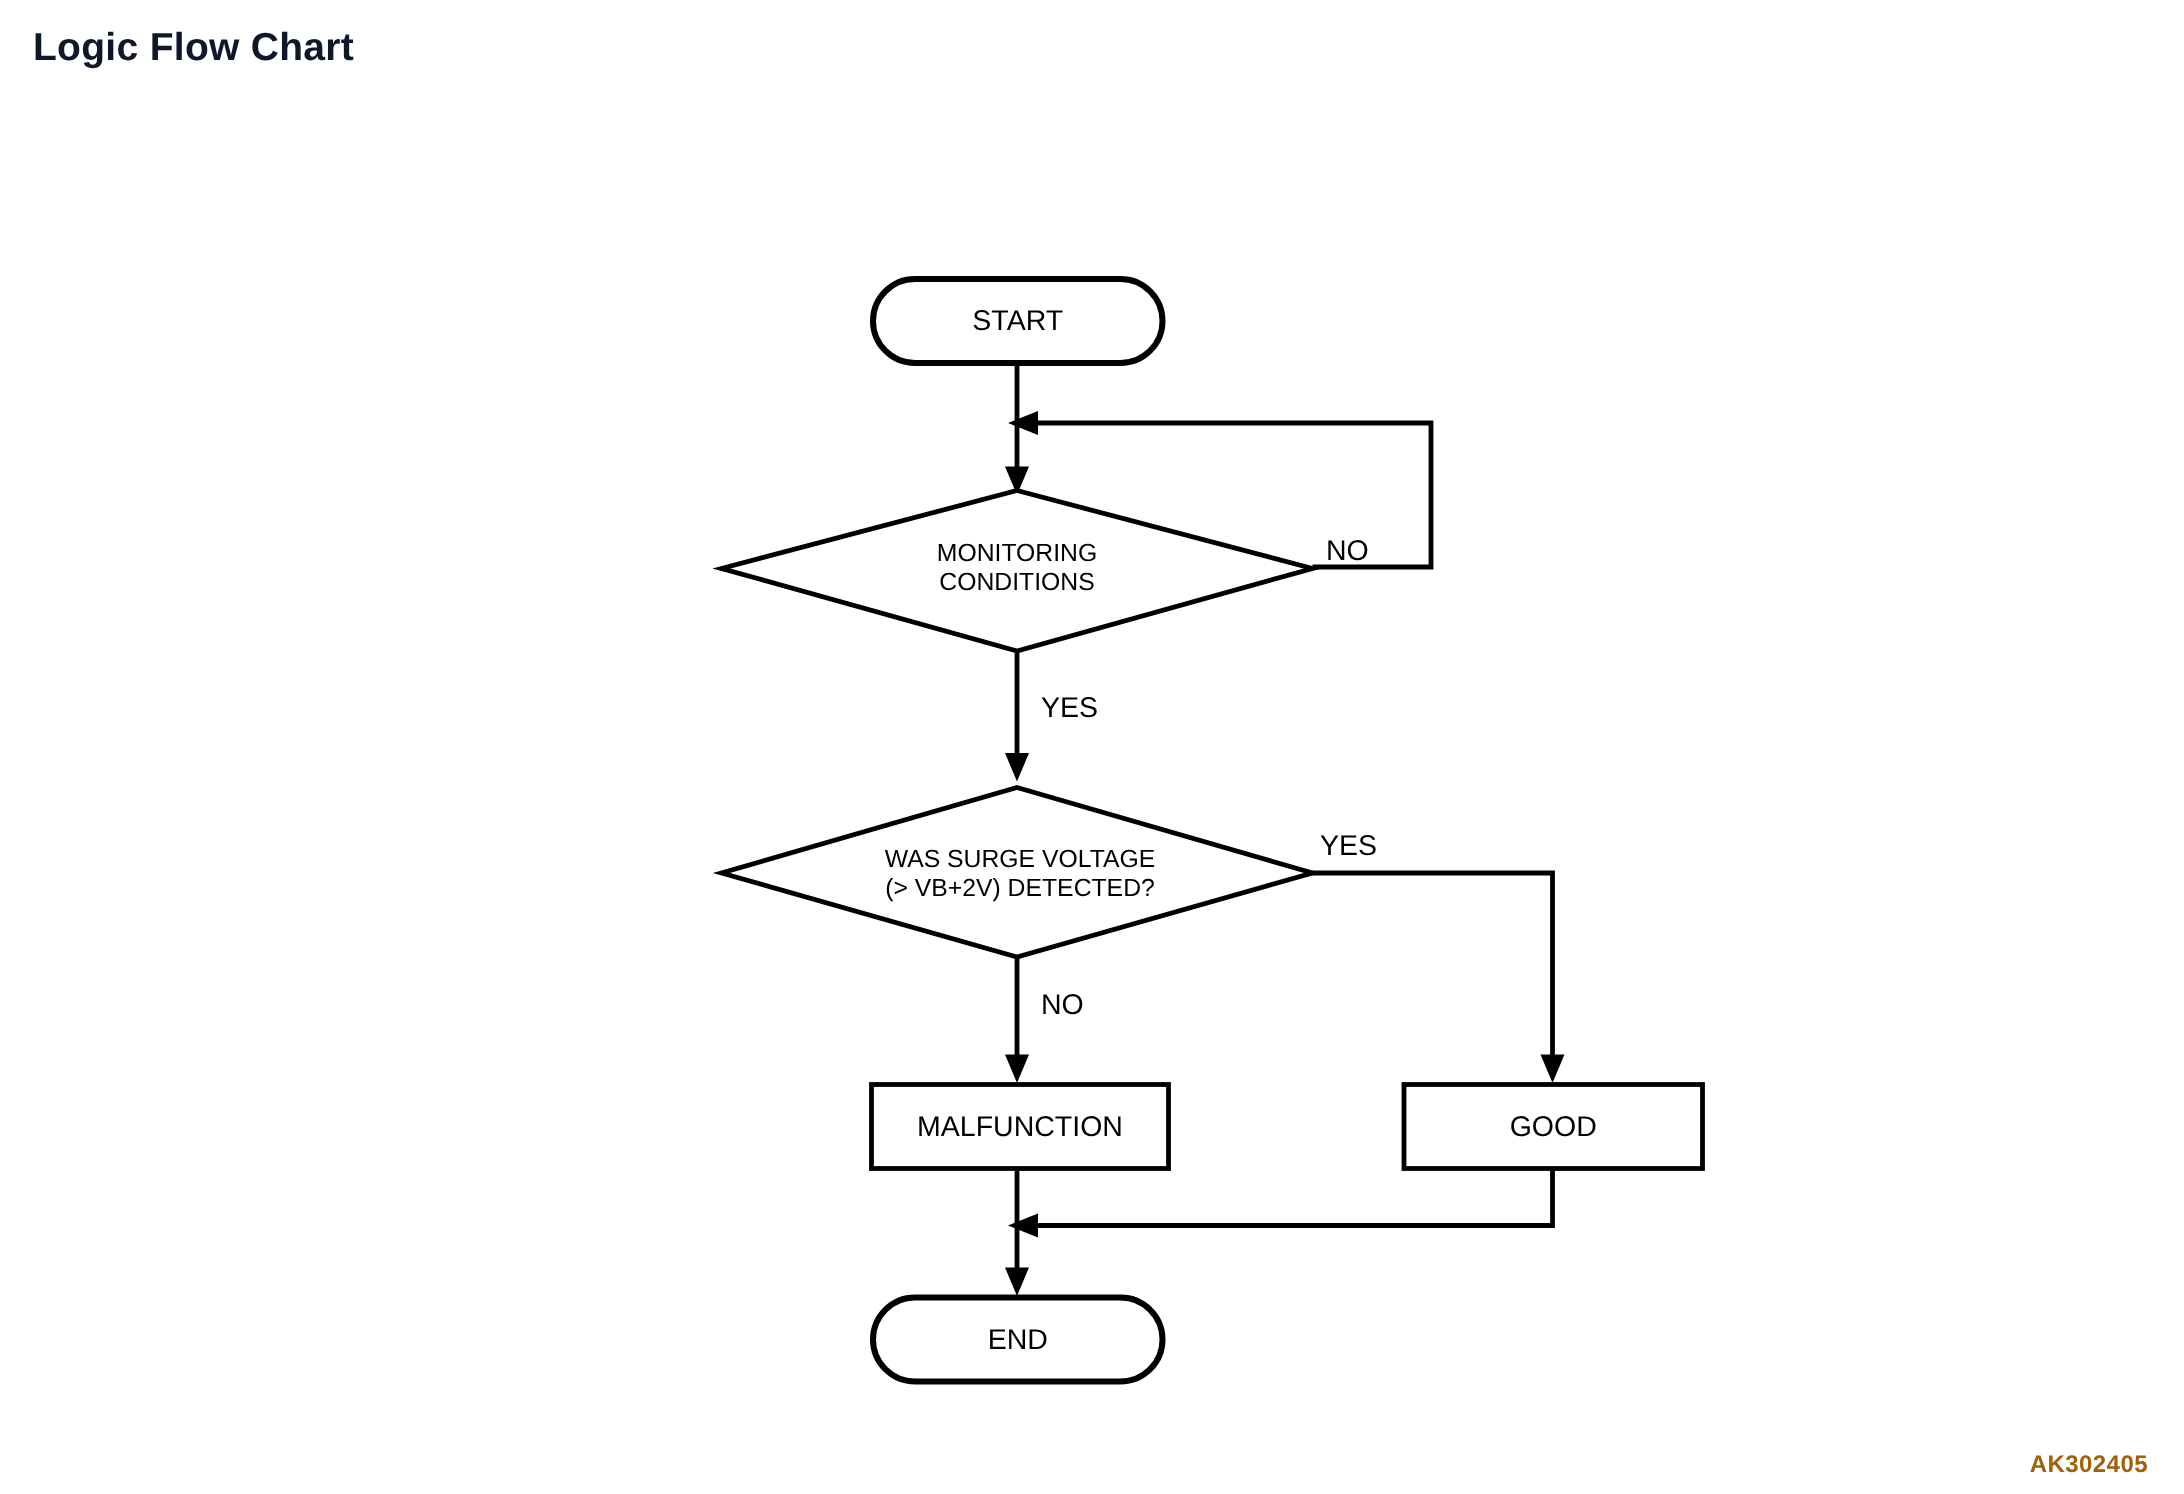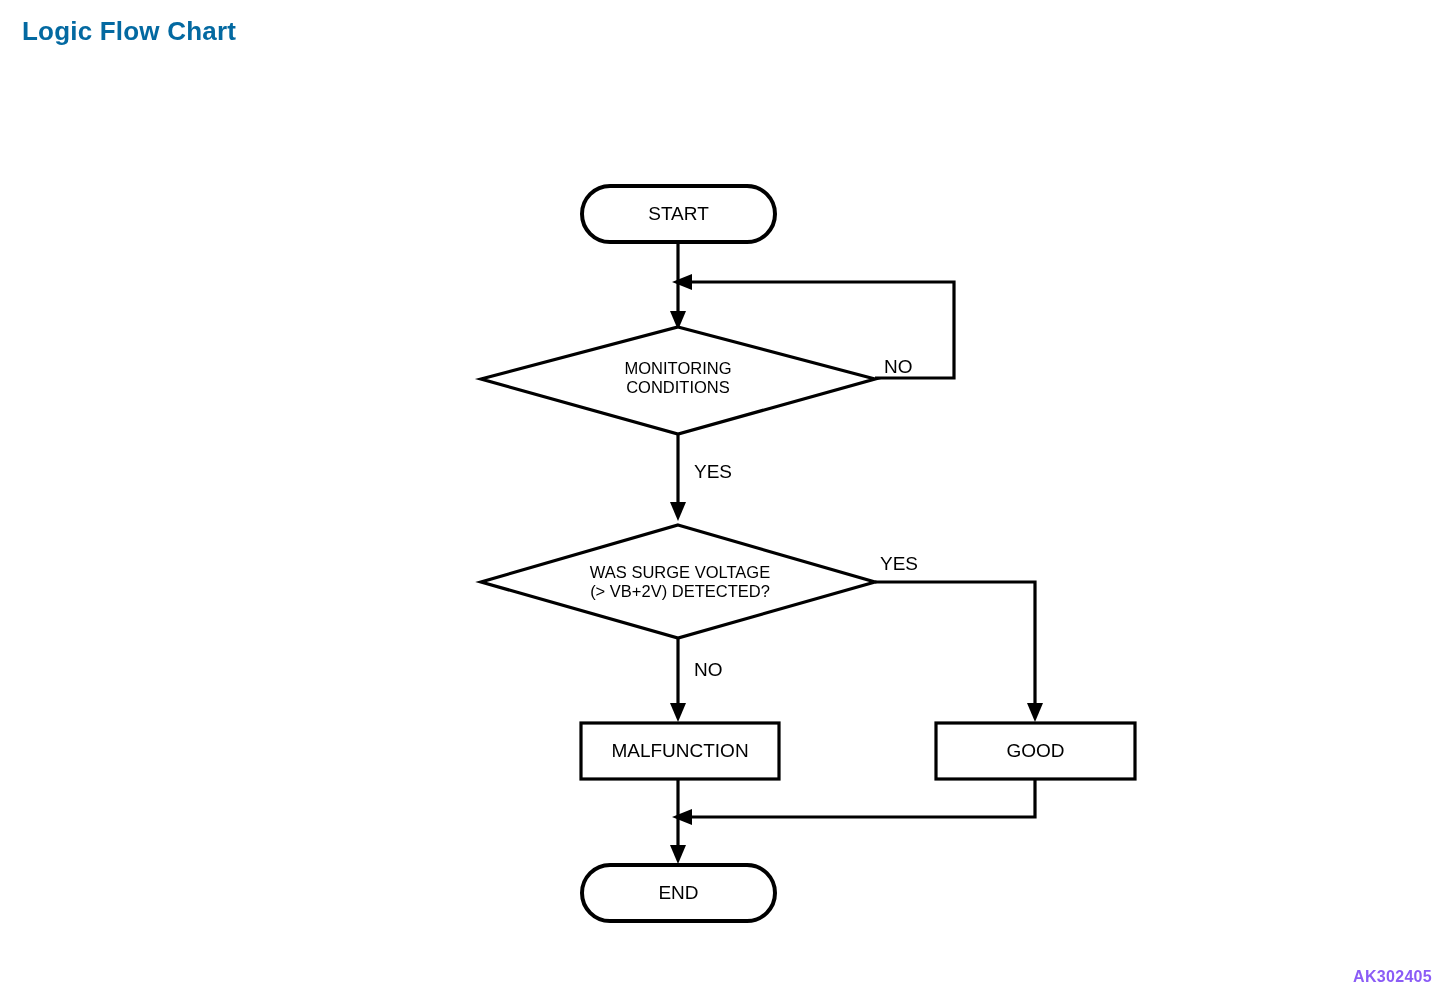--- a/index.html
+++ b/index.html
@@ -16,31 +16,31 @@
     font-family: "Liberation Sans", sans-serif;
     color: #000000;
   }
   #page-title {
     position: absolute;
     left: 22px;
     top: 16px;
     font-size: 26px;
     font-weight: bold;
     letter-spacing: 0.2px;
-    color: #0369a1;
+    color: #0f172a;
     white-space: nowrap;
   }
   #figure-code {
     position: absolute;
     right: 24px;
     bottom: 10px;
     font-size: 16px;
     font-weight: bold;
     letter-spacing: 0.3px;
-    color: #8b5cf6;
+    color: #a16207;
     white-space: nowrap;
   }
   #flow-svg {
     position: absolute;
     left: 0;
     top: 0;
     width: 1456px;
     height: 996px;
   }
   .node-shape {

